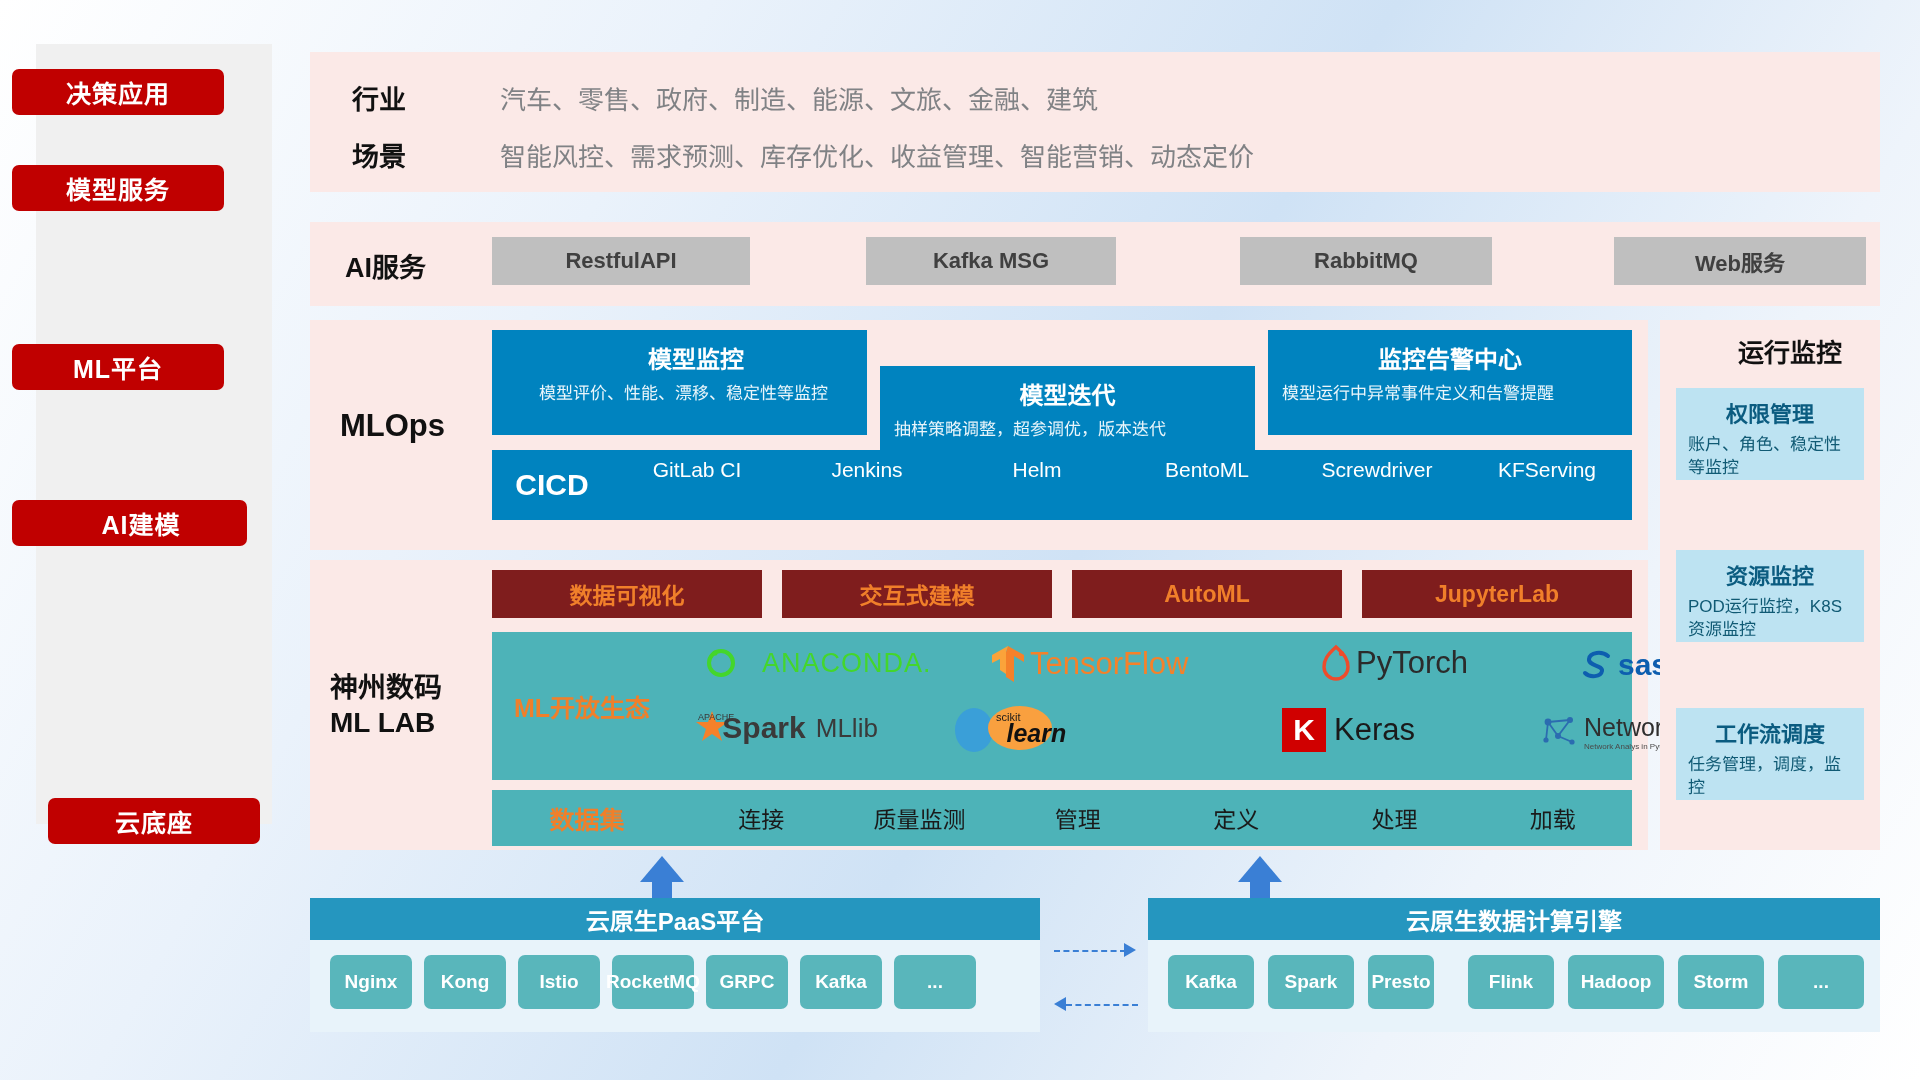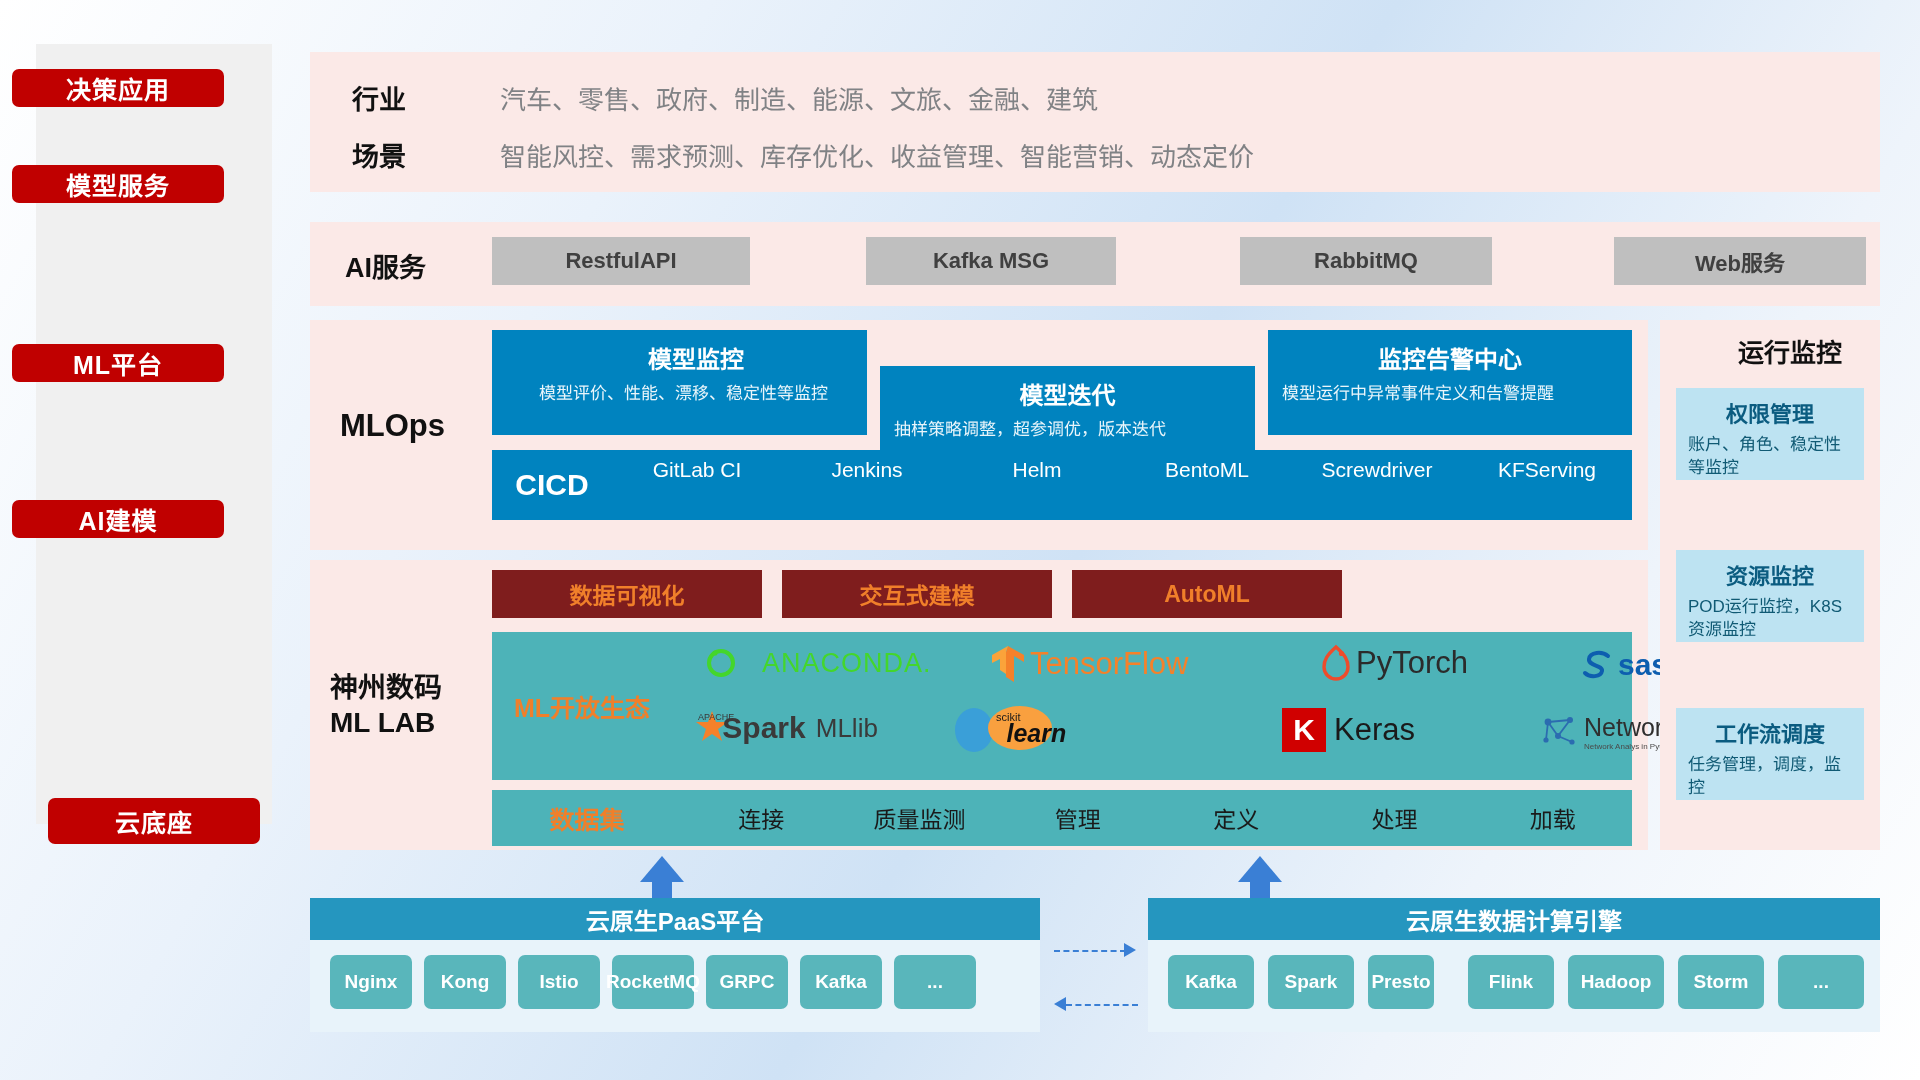--- a/index.html
+++ b/index.html
@@ -11,27 +11,27 @@
     position:relative;
   }
   .canvas{position:absolute;left:0;top:0;width:1920px;height:1080px;}
 
   
   .rail{
     position:absolute;left:36px;top:44px;width:236px;height:780px;
     background:#f0f0f0;
   }
   .rail-btn{
-    position:absolute;left:12px;width:212px;height:38px;
+    position:absolute;left:12px;width:212px;height:46px;
     background:#c00000;border-radius:7px;
     color:#fff;font-size:25px;font-weight:bold;
     display:flex;align-items:center;justify-content:center;
     letter-spacing:1px;
   }
-  .rb0{top:69px;} .rb1{top:165px;} .rb2{top:344px;} .rb3{top:500px;}
+  .rb0{top:69px;} .rb1{top:165px;} .rb2{top:344px;} .rb3{top:500px;padding-left:23px;}
   .rail-btn.outside{position:absolute;left:48px;top:798px;width:212px;height:46px;}
 
   
   .band{position:absolute;background:#fbe9e7;}
   .band-app{left:310px;top:52px;width:1570px;height:140px;}
   .band-svc{left:310px;top:222px;width:1570px;height:84px;}
   .band-mlops{left:310px;top:320px;width:1338px;height:230px;}
   .band-model{left:310px;top:560px;width:1338px;height:290px;}
   .band-right{left:1660px;top:320px;width:220px;height:530px;}
 
@@ -175,20 +175,21 @@
 
   <div class="band band-model"></div>
   <div class="lab-lab">
     <div>神州数码</div>
     <div>ML LAB</div>
   </div>
 
   <div class="tool-chip" style="left:492px;width:270px;">数据可视化</div>
   <div class="tool-chip" style="left:782px;width:270px;">交互式建模</div>
   <div class="tool-chip" style="left:1072px;width:270px;">AutoML</div>
+  <div class="tool-chip" style="left:1362px;width:270px;">JupyterLab</div>
 
   <div class="eco">
     <div class="eco-lab">ML开放生态</div>
 
     <div class="logo" style="left:212px;top:14px;">
       <svg width="34" height="34" viewBox="0 0 34 34" aria-hidden="true">
         <circle cx="17" cy="17" r="12" fill="none" stroke="#44d62c" stroke-width="4"></circle>
         <circle cx="11" cy="7" r="2.6" fill="#44d62c"></circle>
       </svg>
       <span style="font-size:27px;color:#44d62c;letter-spacing:1px;margin-left:24px;">ANACONDA.</span>

